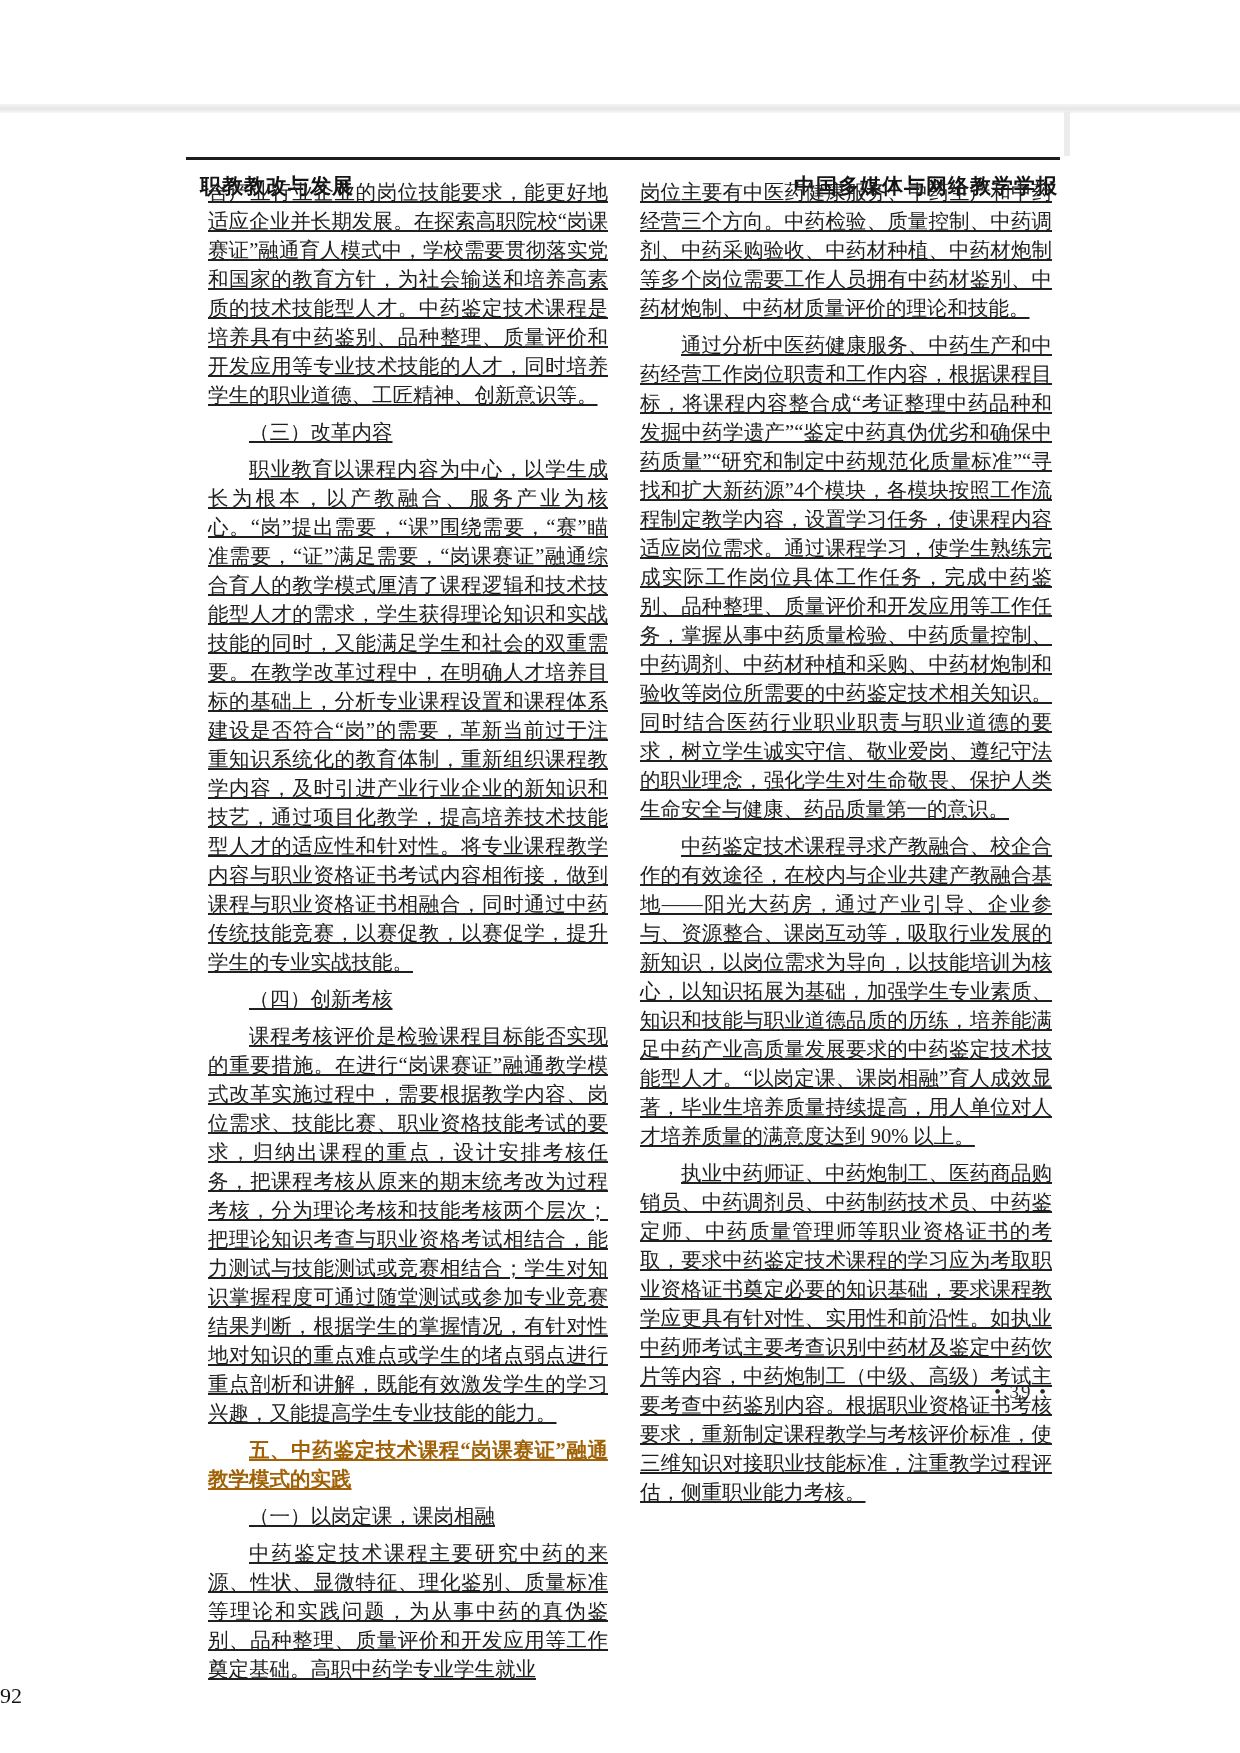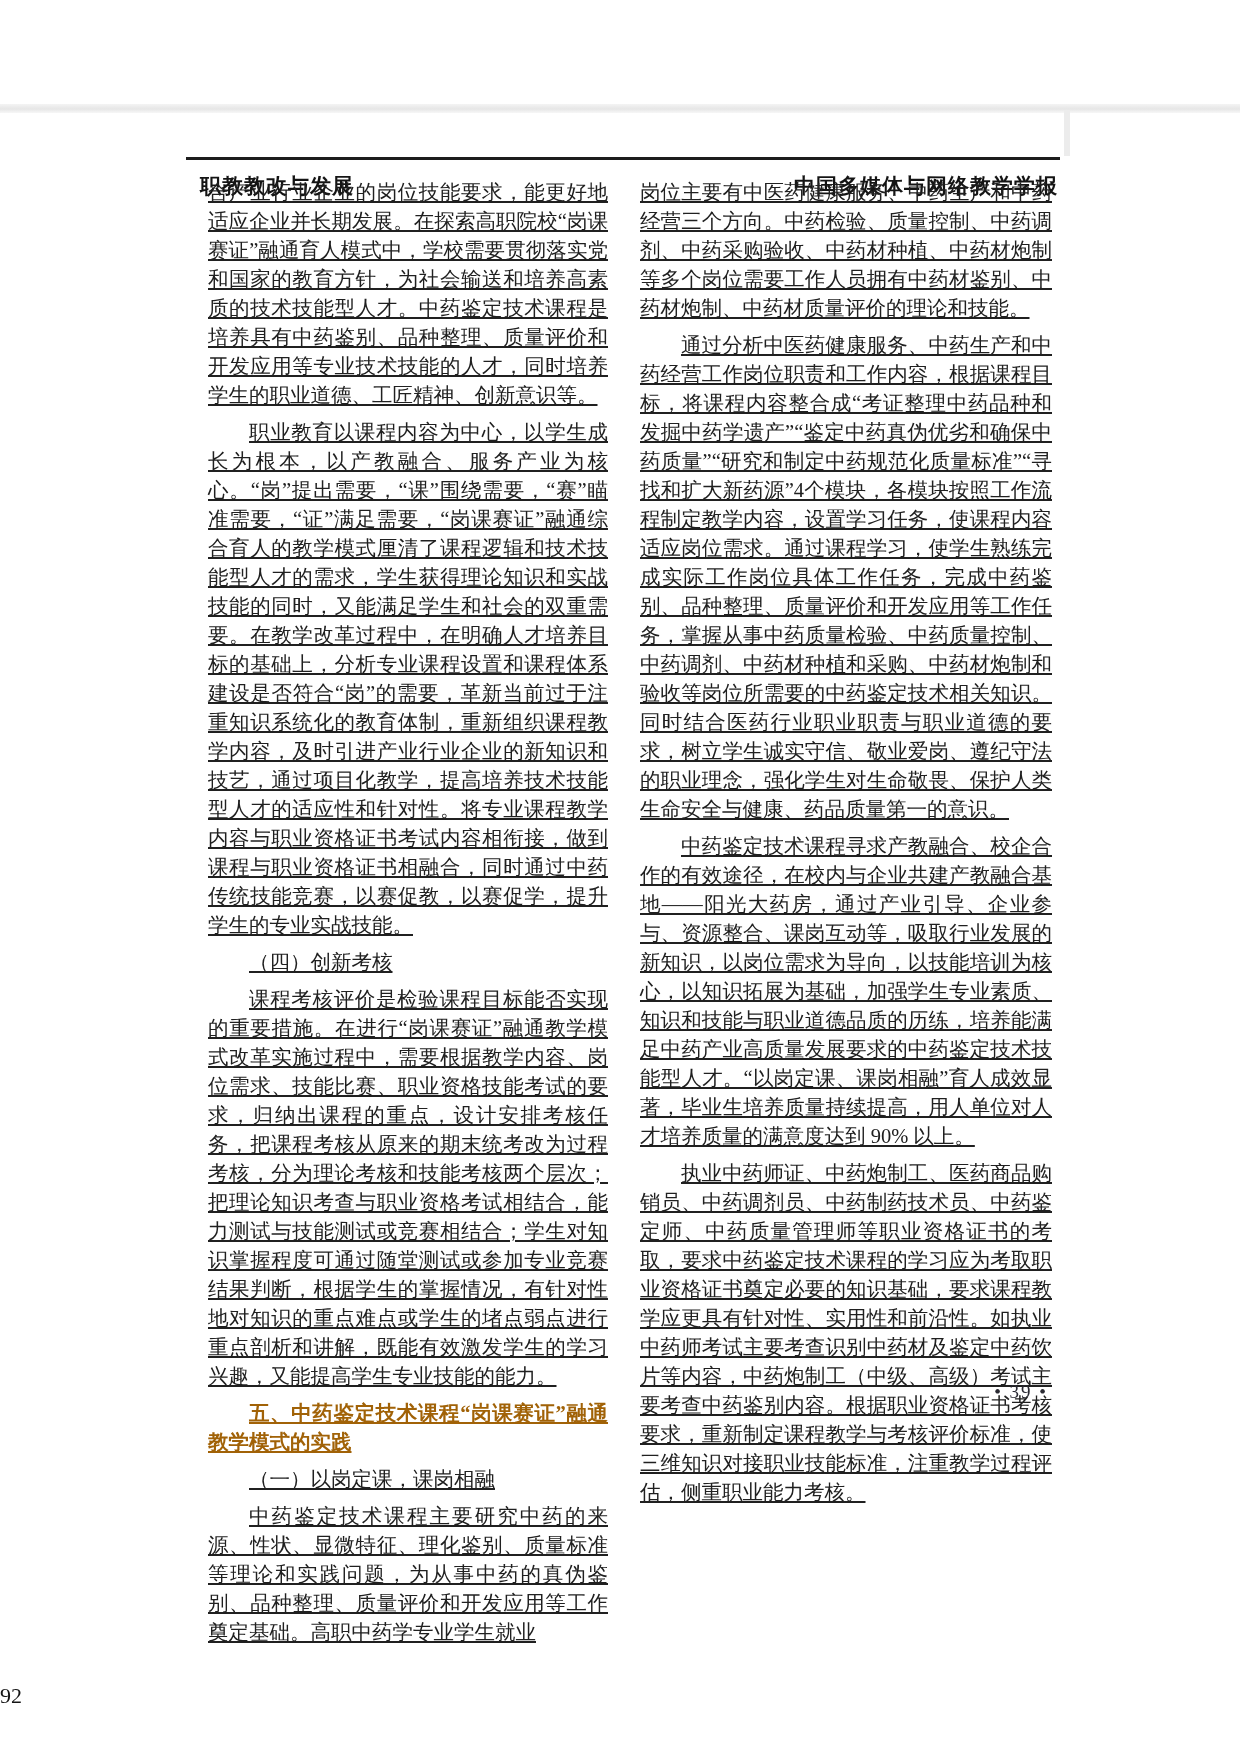--- a/index.html
+++ b/index.html
@@ -107,20 +107,21 @@
   <div class="header">
     <span>职教教改与发展</span>
     <span>中国多媒体与网络教学学报</span>
   </div>
 
   <div class="header-rule"></div>
 
   <div class="content">
     <div class="col col-left">
         <p class="para">合产业行业企业的岗位技能要求，能更好地适应企业并长期发展。在探索高职院校“岗课赛证”融通育人模式中，学校需要贯彻落实党和国家的教育方针，为社会输送和培养高素质的技术技能型人才。中药鉴定技术课程是培养具有中药鉴别、品种整理、质量评价和开发应用等专业技术技能的人才，同时培养学生的职业道德、工匠精神、创新意识等。</p>
+        <p class="para indent">（三）改革内容</p>
         <p class="para indent">职业教育以课程内容为中心，以学生成长为根本，以产教融合、服务产业为核心。“岗”提出需要，“课”围绕需要，“赛”瞄准需要，“证”满足需要，“岗课赛证”融通综合育人的教学模式厘清了课程逻辑和技术技能型人才的需求，学生获得理论知识和实战技能的同时，又能满足学生和社会的双重需要。在教学改革过程中，在明确人才培养目标的基础上，分析专业课程设置和课程体系建设是否符合“岗”的需要，革新当前过于注重知识系统化的教育体制，重新组织课程教学内容，及时引进产业行业企业的新知识和技艺，通过项目化教学，提高培养技术技能型人才的适应性和针对性。将专业课程教学内容与职业资格证书考试内容相衔接，做到课程与职业资格证书相融合，同时通过中药传统技能竞赛，以赛促教，以赛促学，提升学生的专业实战技能。</p>
         <p class="para indent">（四）创新考核</p>
         <p class="para indent">课程考核评价是检验课程目标能否实现的重要措施。在进行“岗课赛证”融通教学模式改革实施过程中，需要根据教学内容、岗位需求、技能比赛、职业资格技能考试的要求，归纳出课程的重点，设计安排考核任务，把课程考核从原来的期末统考改为过程考核，分为理论考核和技能考核两个层次；把理论知识考查与职业资格考试相结合，能力测试与技能测试或竞赛相结合；学生对知识掌握程度可通过随堂测试或参加专业竞赛结果判断，根据学生的掌握情况，有针对性地对知识的重点难点或学生的堵点弱点进行重点剖析和讲解，既能有效激发学生的学习兴趣，又能提高学生专业技能的能力。</p>
         <p class="para indent bold">五、中药鉴定技术课程“岗课赛证”融通教学模式的实践</p>
         <p class="para indent">（一）以岗定课，课岗相融</p>
         <p class="para indent">中药鉴定技术课程主要研究中药的来源、性状、显微特征、理化鉴别、质量标准等理论和实践问题，为从事中药的真伪鉴别、品种整理、质量评价和开发应用等工作奠定基础。高职中药学专业学生就业</p>
       </div>
     <div class="col col-right">
         <p class="para">岗位主要有中医药健康服务、中药生产和中药经营三个方向。中药检验、质量控制、中药调剂、中药采购验收、中药材种植、中药材炮制等多个岗位需要工作人员拥有中药材鉴别、中药材炮制、中药材质量评价的理论和技能。</p>
         <p class="para indent">通过分析中医药健康服务、中药生产和中药经营工作岗位职责和工作内容，根据课程目标，将课程内容整合成“考证整理中药品种和发掘中药学遗产”“鉴定中药真伪优劣和确保中药质量”“研究和制定中药规范化质量标准”“寻找和扩大新药源”4个模块，各模块按照工作流程制定教学内容，设置学习任务，使课程内容适应岗位需求。通过课程学习，使学生熟练完成实际工作岗位具体工作任务，完成中药鉴别、品种整理、质量评价和开发应用等工作任务，掌握从事中药质量检验、中药质量控制、中药调剂、中药材种植和采购、中药材炮制和验收等岗位所需要的中药鉴定技术相关知识。同时结合医药行业职业职责与职业道德的要求，树立学生诚实守信、敬业爱岗、遵纪守法的职业理念，强化学生对生命敬畏、保护人类生命安全与健康、药品质量第一的意识。</p>

